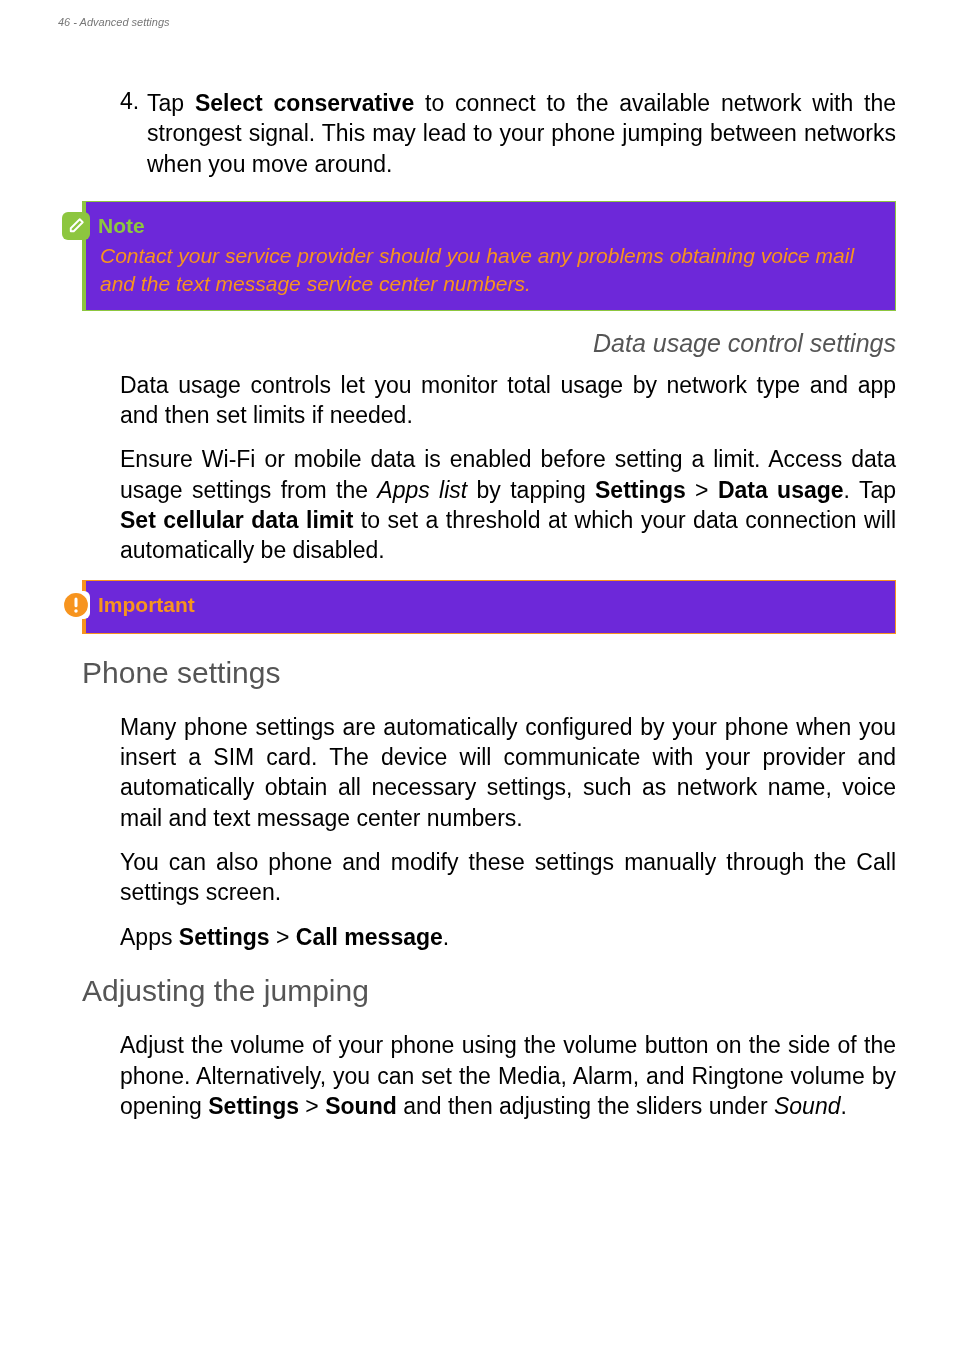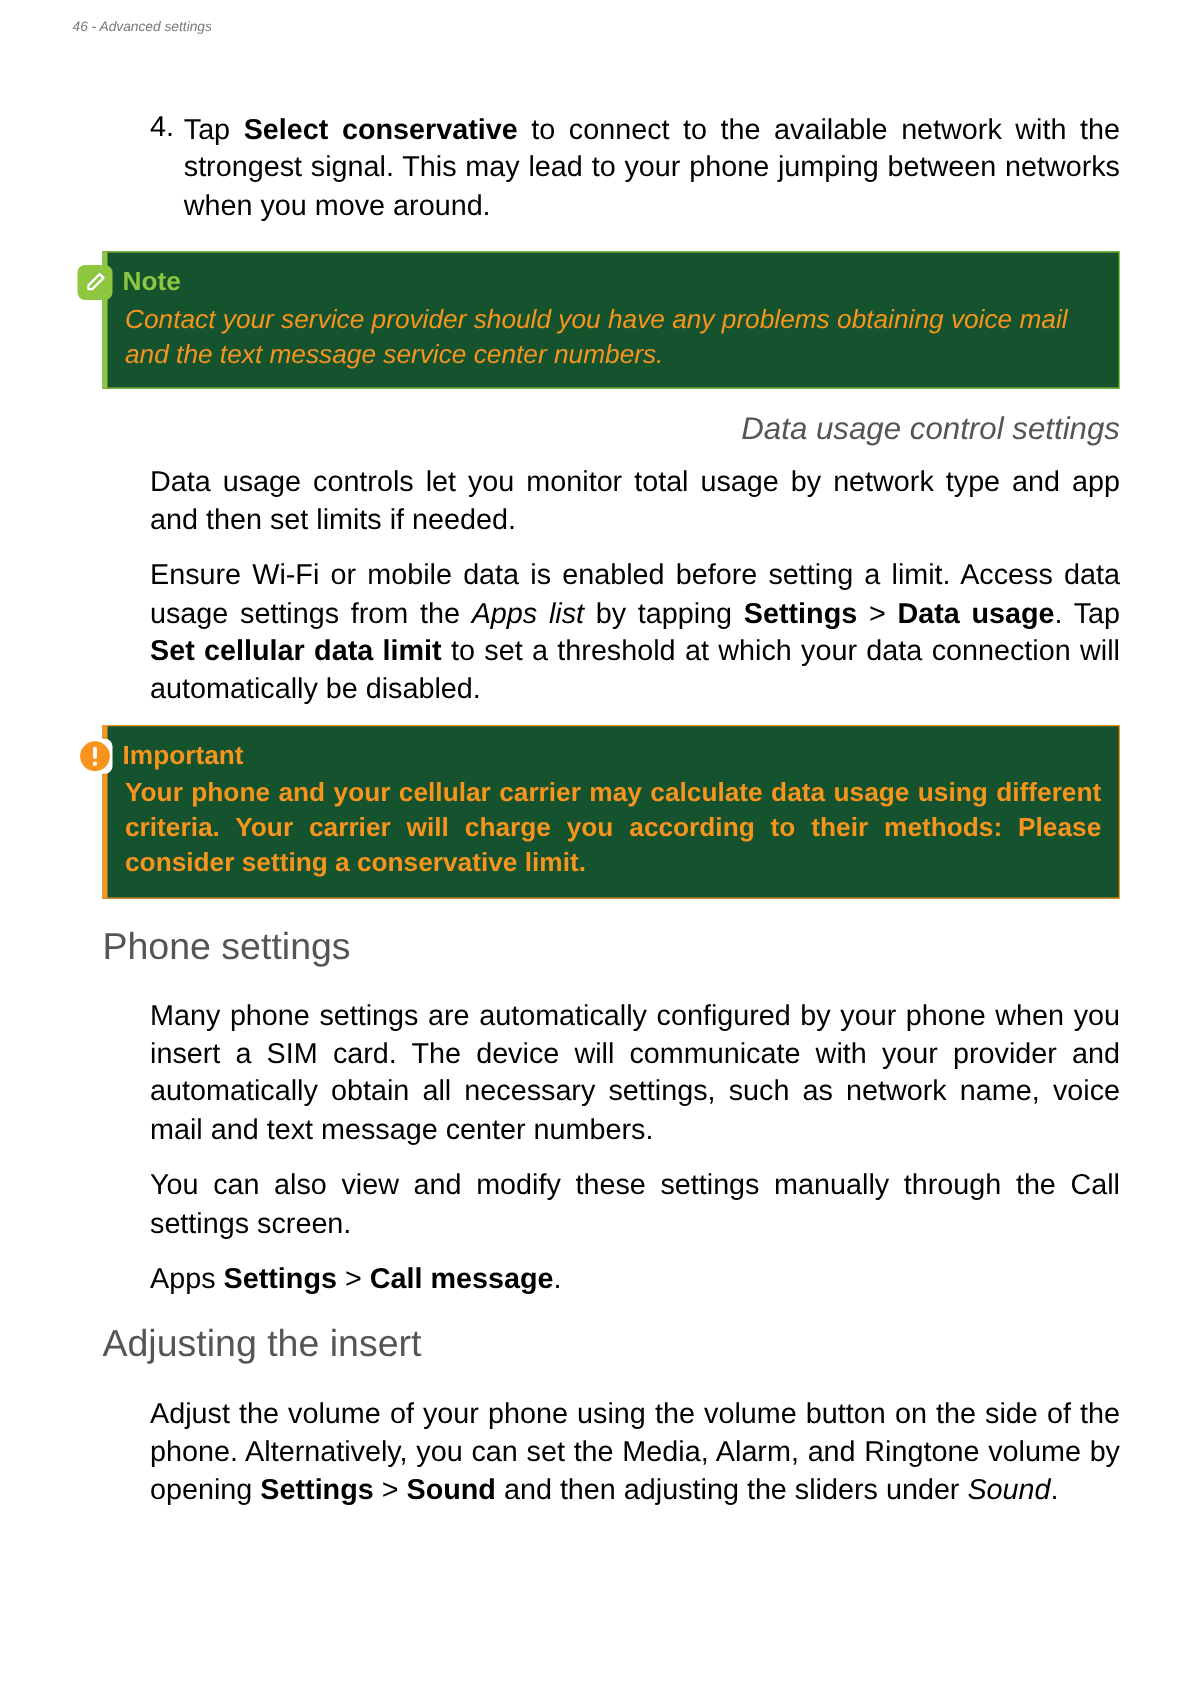--- a/index.html
+++ b/index.html
@@ -29,21 +29,21 @@
     .num-marker { font-size: 23px; width: 27px; flex-shrink: 0; }
     .num-text { font-size: 23px; line-height: 1.32; text-align: justify; }
     .b { font-weight: bold; }
     .ital { font-style: italic; }
 
     .callout {
       margin-left: -38px;
       width: 814px;
       border: 1px solid;
       border-left: 4px solid;
-      background: #14532d;
+      background: #6d28d9;
       padding: 10px 14px 12px 14px;
       margin-bottom: 18px;
       position: relative;
     }
     .callout.note { border-color: #8dc63f; }
     .callout.important { border-color: #f7941e; }
     .callout-header { display: flex; align-items: center; gap: 8px; margin-bottom: 2px; }
     .callout-title { font-size: 21px; font-weight: bold; }
     .note .callout-title { color: #8dc63f; }
     .note .callout-body { color: #f7941e; font-style: italic; font-size: 21px; line-height: 1.32; }
@@ -120,30 +120,29 @@
     <div class="callout-header">
       <div class="icon-box">
         <svg width="26" height="26" viewBox="0 0 24 24">
             <circle cx="12" cy="12" r="11" fill="#f7941e"></circle>
             <rect x="10.6" y="5" width="2.8" height="9" rx="1.4" fill="#fff"></rect>
             <circle cx="12" cy="17.5" r="1.6" fill="#fff"></circle>
           </svg>
       </div>
       <div class="callout-title">Important</div>
     </div>
-    <div class="callout-body">Your phone and your cellular carrier may calculate data usage using different criteria. Your carrier will charge you according to their methods: Please consider setting a conservative limit.</div>
   </div>
 
   <div class="h2">Phone settings</div>
 
   <div class="body-para">Many phone settings are automatically configured by your phone when you insert a SIM card. The device will communicate with your provider and automatically obtain all necessary settings, such as network name, voice mail and text message center numbers.</div>
-  <div class="body-para">You can also view and modify these settings manually through the Call settings screen.</div>
+  <div class="body-para">You can also phone and modify these settings manually through the Call settings screen.</div>
   <div class="body-para" style="text-align:left;">
     <span>Apps </span><span class="b">Settings</span><span> &gt; </span><span class="b">Call message</span><span>.</span>
   </div>
 
-  <div class="h2">Adjusting the insert</div>
+  <div class="h2">Adjusting the jumping</div>
 
   <div class="body-para">
     <span>Adjust the volume of your phone using the volume button on the side of the phone. Alternatively, you can set the Media, Alarm, and Ringtone volume by opening </span><span class="b">Settings</span><span> &gt; </span><span class="b">Sound</span><span> and then adjusting the sliders under </span><span class="ital">Sound</span><span>.</span>
   </div>
 
 </div>
 
 </body></html>

